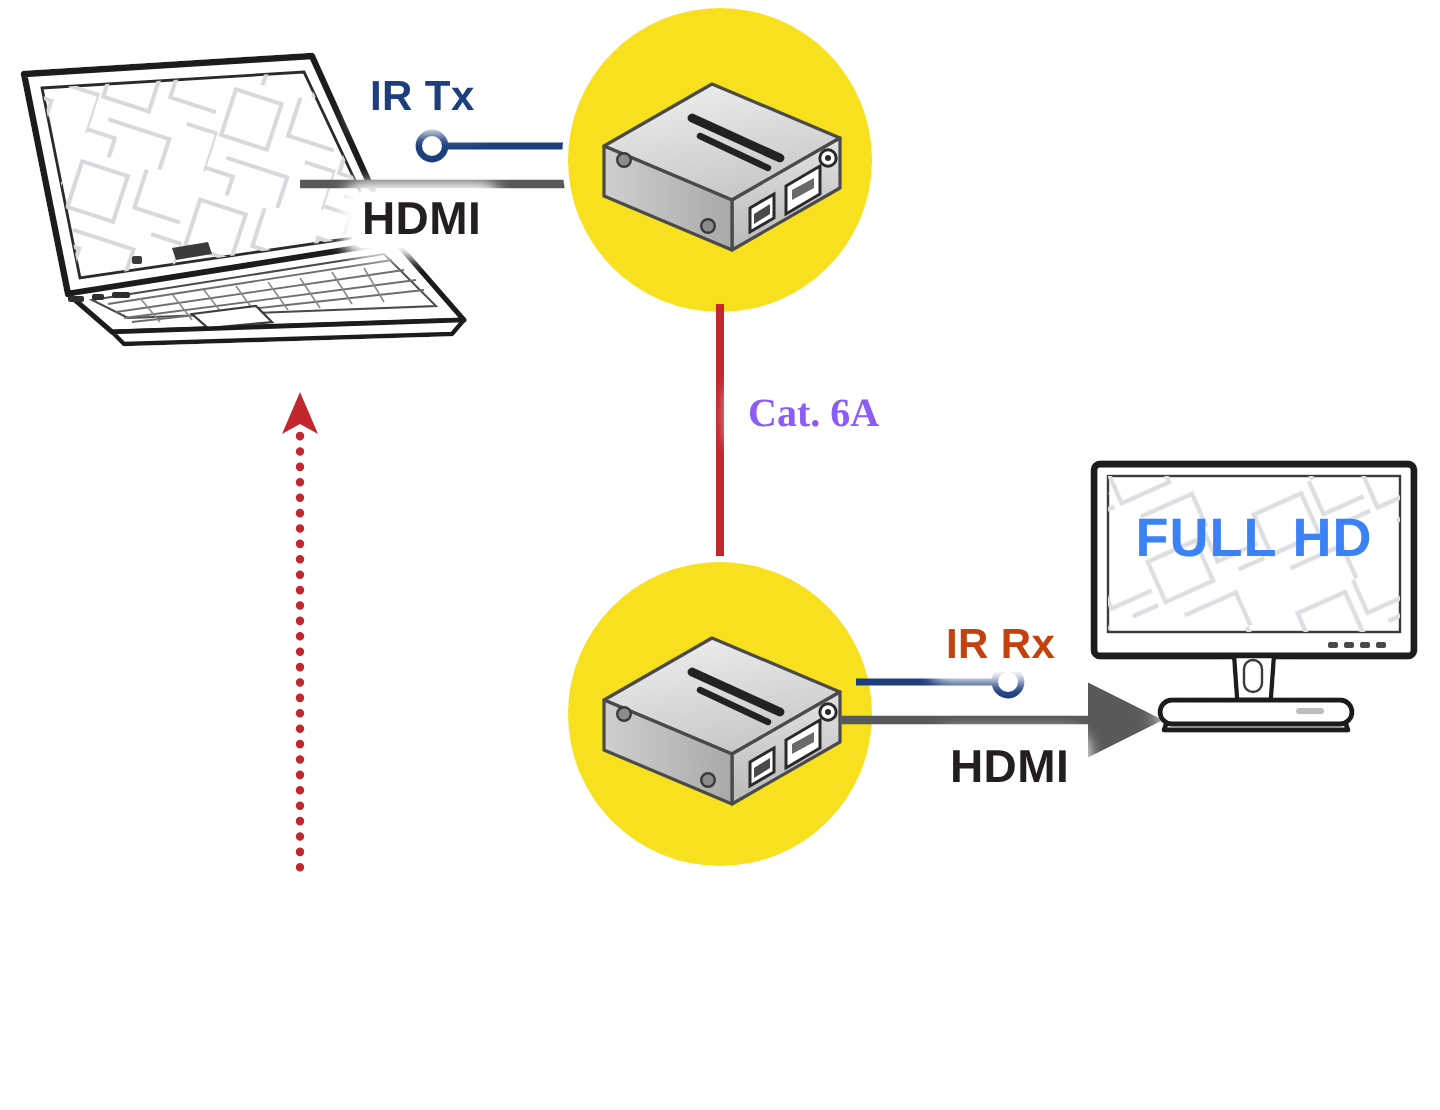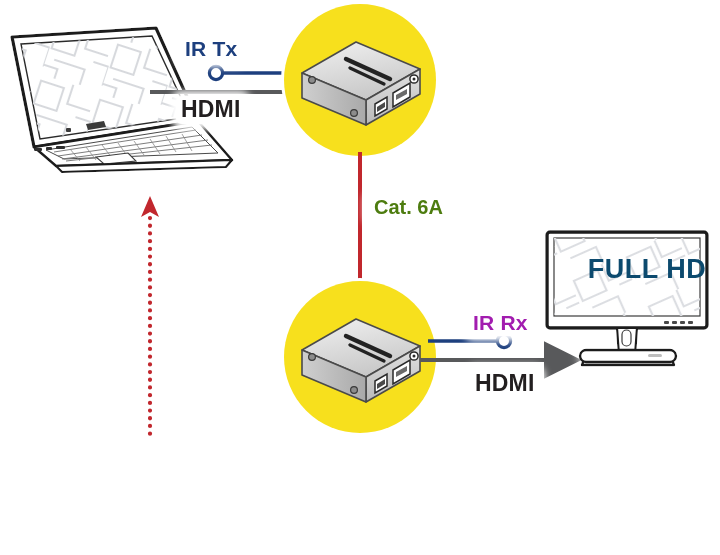--- a/index.html
+++ b/index.html
@@ -43,35 +43,36 @@
   }
   .lbl-hdmi-tx {
     left: 176px; top: 96px;
     font-size: 23px;
     color: #231f20;
     letter-spacing: .2px;
   }
   .lbl-ir-rx {
     left: 468px; top: 310px;
     font-size: 21px;
-    color: #a21caf;
+    color: #c2410c;
     letter-spacing: .2px;
   }
   .lbl-hdmi-rx {
     left: 470px; top: 370px;
     font-size: 23px;
     color: #231f20;
     letter-spacing: .2px;
   }
   .lbl-cat6a {
     left: 369px; top: 194px;
     font-size: 20px;
-    color: #4d7c0f;
+    color: #8b5cf6;
     line-height: 1.28;
     text-align: right;
+    font-family: Liberation Serif, serif;
   }
   .lbl-maxlen {
     left: 305px; top: 518px;
     font-size: 20px;
     color: #c1272d;
     letter-spacing: .2px;
   }
 </style>
 </head>
 <body>
@@ -281,15 +282,15 @@
   <div class="label lbl-cat6a">
     <div>Cat. 6A</div>
   </div>
 
   <div class="label lbl-ir-rx">IR Rx</div>
 
   <div class="label lbl-hdmi-rx">HDMI</div>
 
 
   <div style="position:absolute;left:567px;top:254px;width:120px;text-align:center;
-              font-size:27px;font-weight:bold;color:#0c4a6e;letter-spacing:.5px;margin-left:20px;">FULL HD</div>
+              font-size:27px;font-weight:bold;color:#3b82f6;letter-spacing:.5px;">FULL HD</div>
 
 </div>
 
 </body></html>

